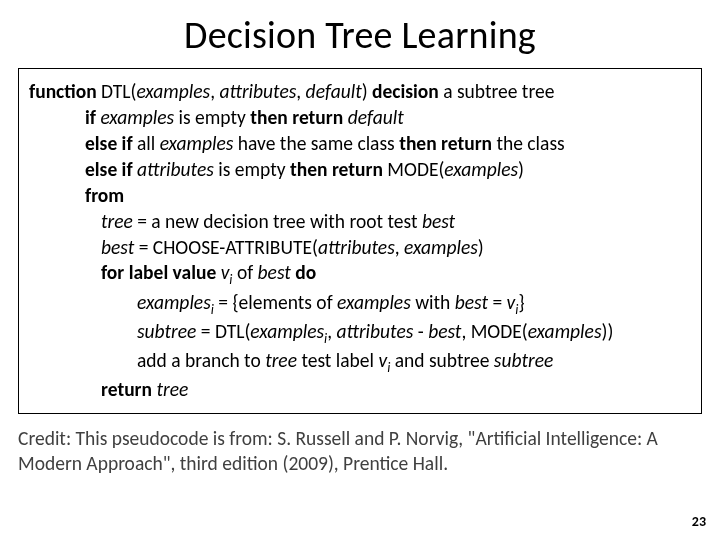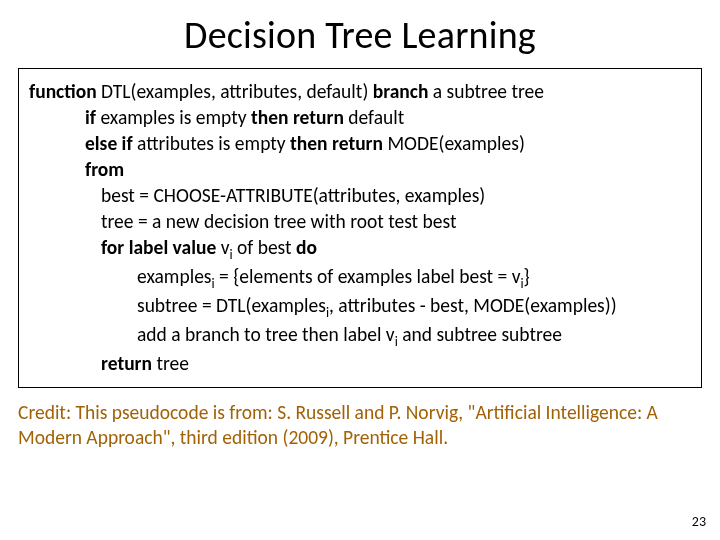--- a/index.html
+++ b/index.html
@@ -1,76 +1,79 @@
 <!DOCTYPE html>
 <html><head>
 <meta charset="utf-8">
 <style>
   * { margin: 0; padding: 0; box-sizing: border-box; }
   html, body { width: 720px; height: 540px; background: #fff; font-family: Calibri, "Segoe UI", Arial, sans-serif; color: #000; }
   .slide { position: relative; width: 720px; height: 540px; padding: 12px 0 0 0; }
   .title { text-align: center; font-size: 38px; font-weight: 400; margin-bottom: 10px; letter-spacing: 0.2px; }
   .codebox { margin: 0 18px 0 18px; border: 1.5px solid #000; padding: 10px 10px 10px 10px; font-size: 19.5px; line-height: 1.33; }
-  .credit { margin: 12px 18px 0 18px; font-size: 19.5px; line-height: 1.3; color: #a16207; }
-  .pagenum { position: absolute; right: 14px; bottom: 10px; font-size: 14px; font-weight: 400; margin-top: 27px; }
+  .credit { margin: 12px 18px 0 18px; font-size: 19.5px; line-height: 1.3; color: #404040; }
+  .pagenum { position: absolute; right: 14px; bottom: 10px; font-size: 14px; font-weight: 700; margin-top: 27px; }
   .b { font-weight: 700; }
-  .i { }
+  .i { font-style: italic; }
   .l0 { display: block; margin-left: 0; }
   .l1 { display: block; margin-left: 56px; }
   .l2 { display: block; margin-left: 72px; }
   .l3 { display: block; margin-left: 108px; }
   sub { font-size: 0.7em; vertical-align: sub; }
 </style>
 </head>
 <body>
 
 <div class="slide">
   <div class="title">Decision Tree Learning</div>
 
   <div class="codebox">
 
     <span class="l0">
-      <span class="b">function</span><span> DTL(</span><span class="i">examples</span><span>, </span><span class="i">attributes</span><span>, </span><span class="i">default</span><span>) </span><span class="b">branch</span><span> a subtree tree</span>
+      <span class="b">function</span><span> DTL(</span><span class="i">examples</span><span>, </span><span class="i">attributes</span><span>, </span><span class="i">default</span><span>) </span><span class="b">decision</span><span> a subtree tree</span>
     </span>
 
     <span class="l1">
       <span class="b">if</span><span> </span><span class="i">examples</span><span> is empty </span><span class="b">then return</span><span> </span><span class="i">default</span>
     </span>
 
+    <span class="l1">
+      <span class="b">else if</span><span> all </span><span class="i">examples</span><span> have the same class </span><span class="b">then return</span><span> the class</span>
+    </span>
 
     <span class="l1">
       <span class="b">else if</span><span> </span><span class="i">attributes</span><span> is empty </span><span class="b">then return</span><span> MODE(</span><span class="i">examples</span><span>)</span>
     </span>
 
     <span class="l1">
       <span class="b">from</span>
     </span>
 
     <span class="l2">
-      <span class="i">best</span><span> = CHOOSE-ATTRIBUTE(</span><span class="i">attributes</span><span>, </span><span class="i">examples</span><span>)</span>
+      <span class="i">tree</span><span> = a new decision tree with root test </span><span class="i">best</span>
     </span>
 
     <span class="l2">
-      <span class="i">tree</span><span> = a new decision tree with root test </span><span class="i">best</span>
+      <span class="i">best</span><span> = CHOOSE-ATTRIBUTE(</span><span class="i">attributes</span><span>, </span><span class="i">examples</span><span>)</span>
     </span>
 
     <span class="l2">
       <span class="b">for label value</span><span> </span><span class="i"><span>v</span><sub>i</sub></span><span> of </span><span class="i">best</span><span> </span><span class="b">do</span>
     </span>
 
     <span class="l3">
-      <span class="i"><span>examples</span><sub>i</sub></span><span> = {elements of </span><span class="i">examples</span><span> label </span><span class="i">best</span><span> = </span><span class="i"><span>v</span><sub>i</sub></span><span>}</span>
+      <span class="i"><span>examples</span><sub>i</sub></span><span> = {elements of </span><span class="i">examples</span><span> with </span><span class="i">best</span><span> = </span><span class="i"><span>v</span><sub>i</sub></span><span>}</span>
     </span>
 
     <span class="l3">
       <span class="i">subtree</span><span> = DTL(</span><span class="i"><span>examples</span><sub>i</sub></span><span>, </span><span class="i">attributes</span><span> - </span><span class="i">best</span><span>, MODE(</span><span class="i">examples</span><span>))</span>
     </span>
 
     <span class="l3">
-      <span>add a branch to </span><span class="i">tree</span><span> then label </span><span class="i"><span>v</span><sub>i</sub></span><span> and subtree </span><span class="i">subtree</span>
+      <span>add a branch to </span><span class="i">tree</span><span> test label </span><span class="i"><span>v</span><sub>i</sub></span><span> and subtree </span><span class="i">subtree</span>
     </span>
 
     <span class="l2">
       <span class="b">return</span><span> </span><span class="i">tree</span>
     </span>
 
   </div>
 
   <div class="credit">Credit: This pseudocode is from: S. Russell and P. Norvig, "Artificial Intelligence: A Modern Approach", third edition (2009), Prentice Hall.</div>
 

